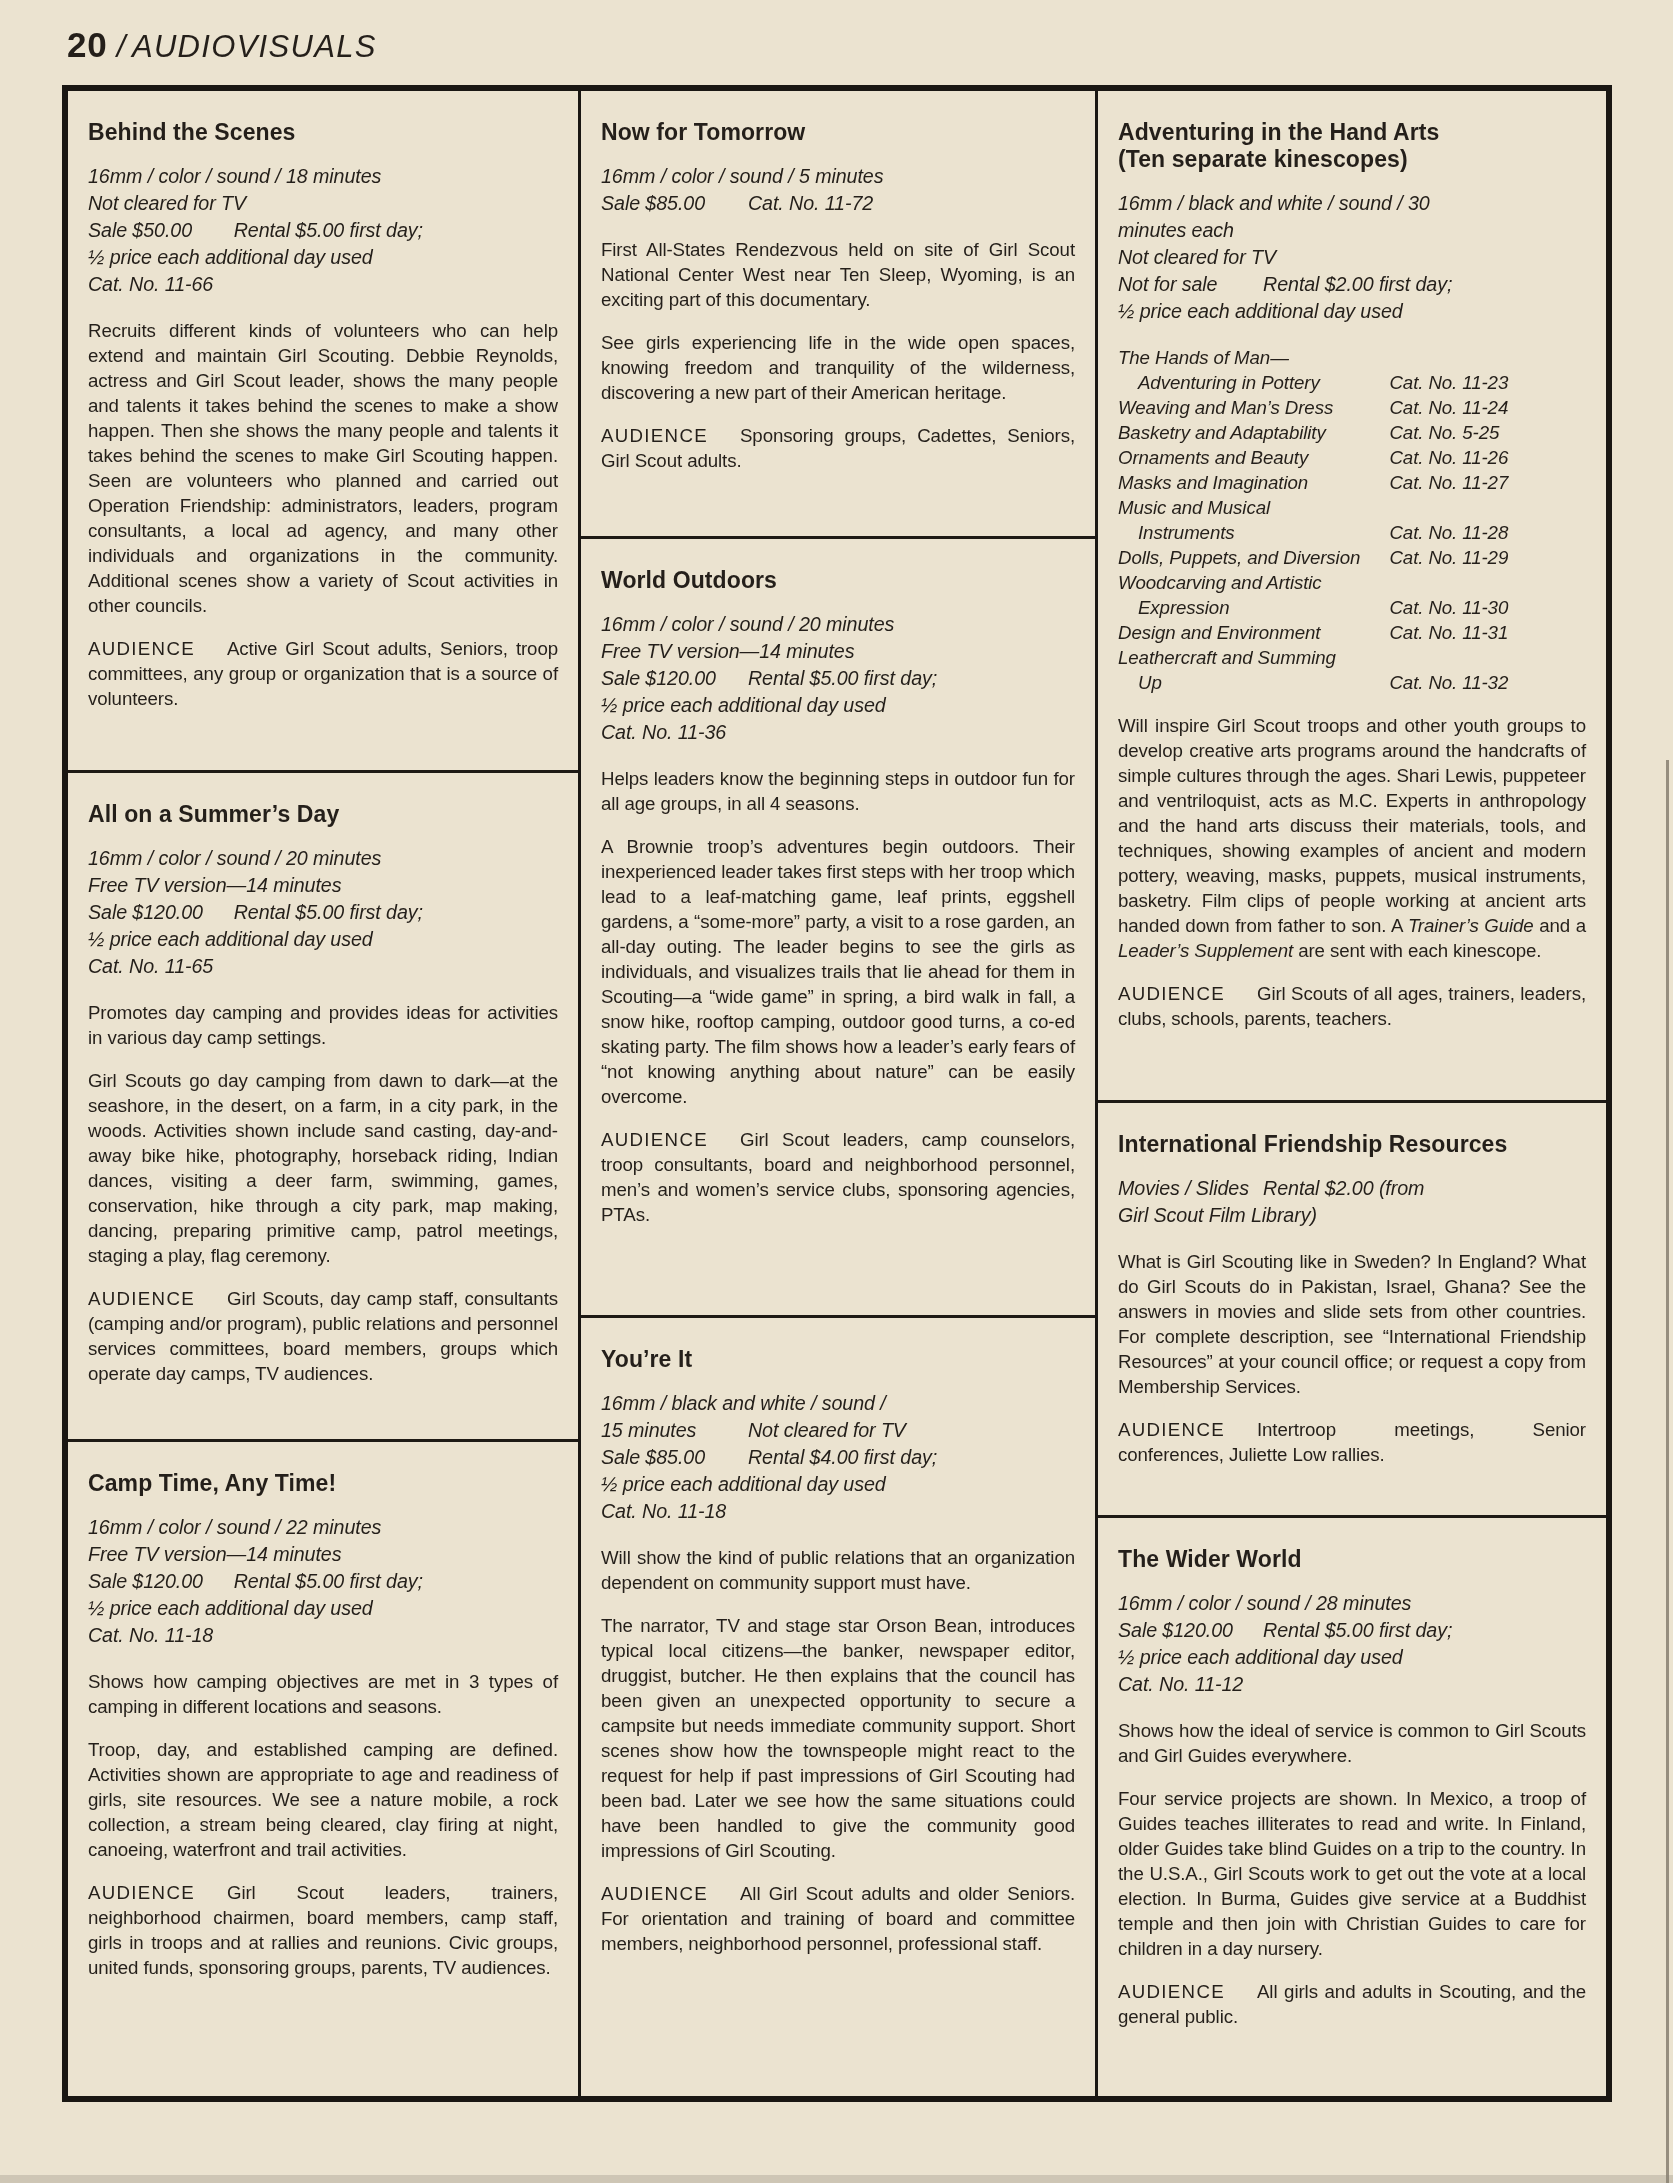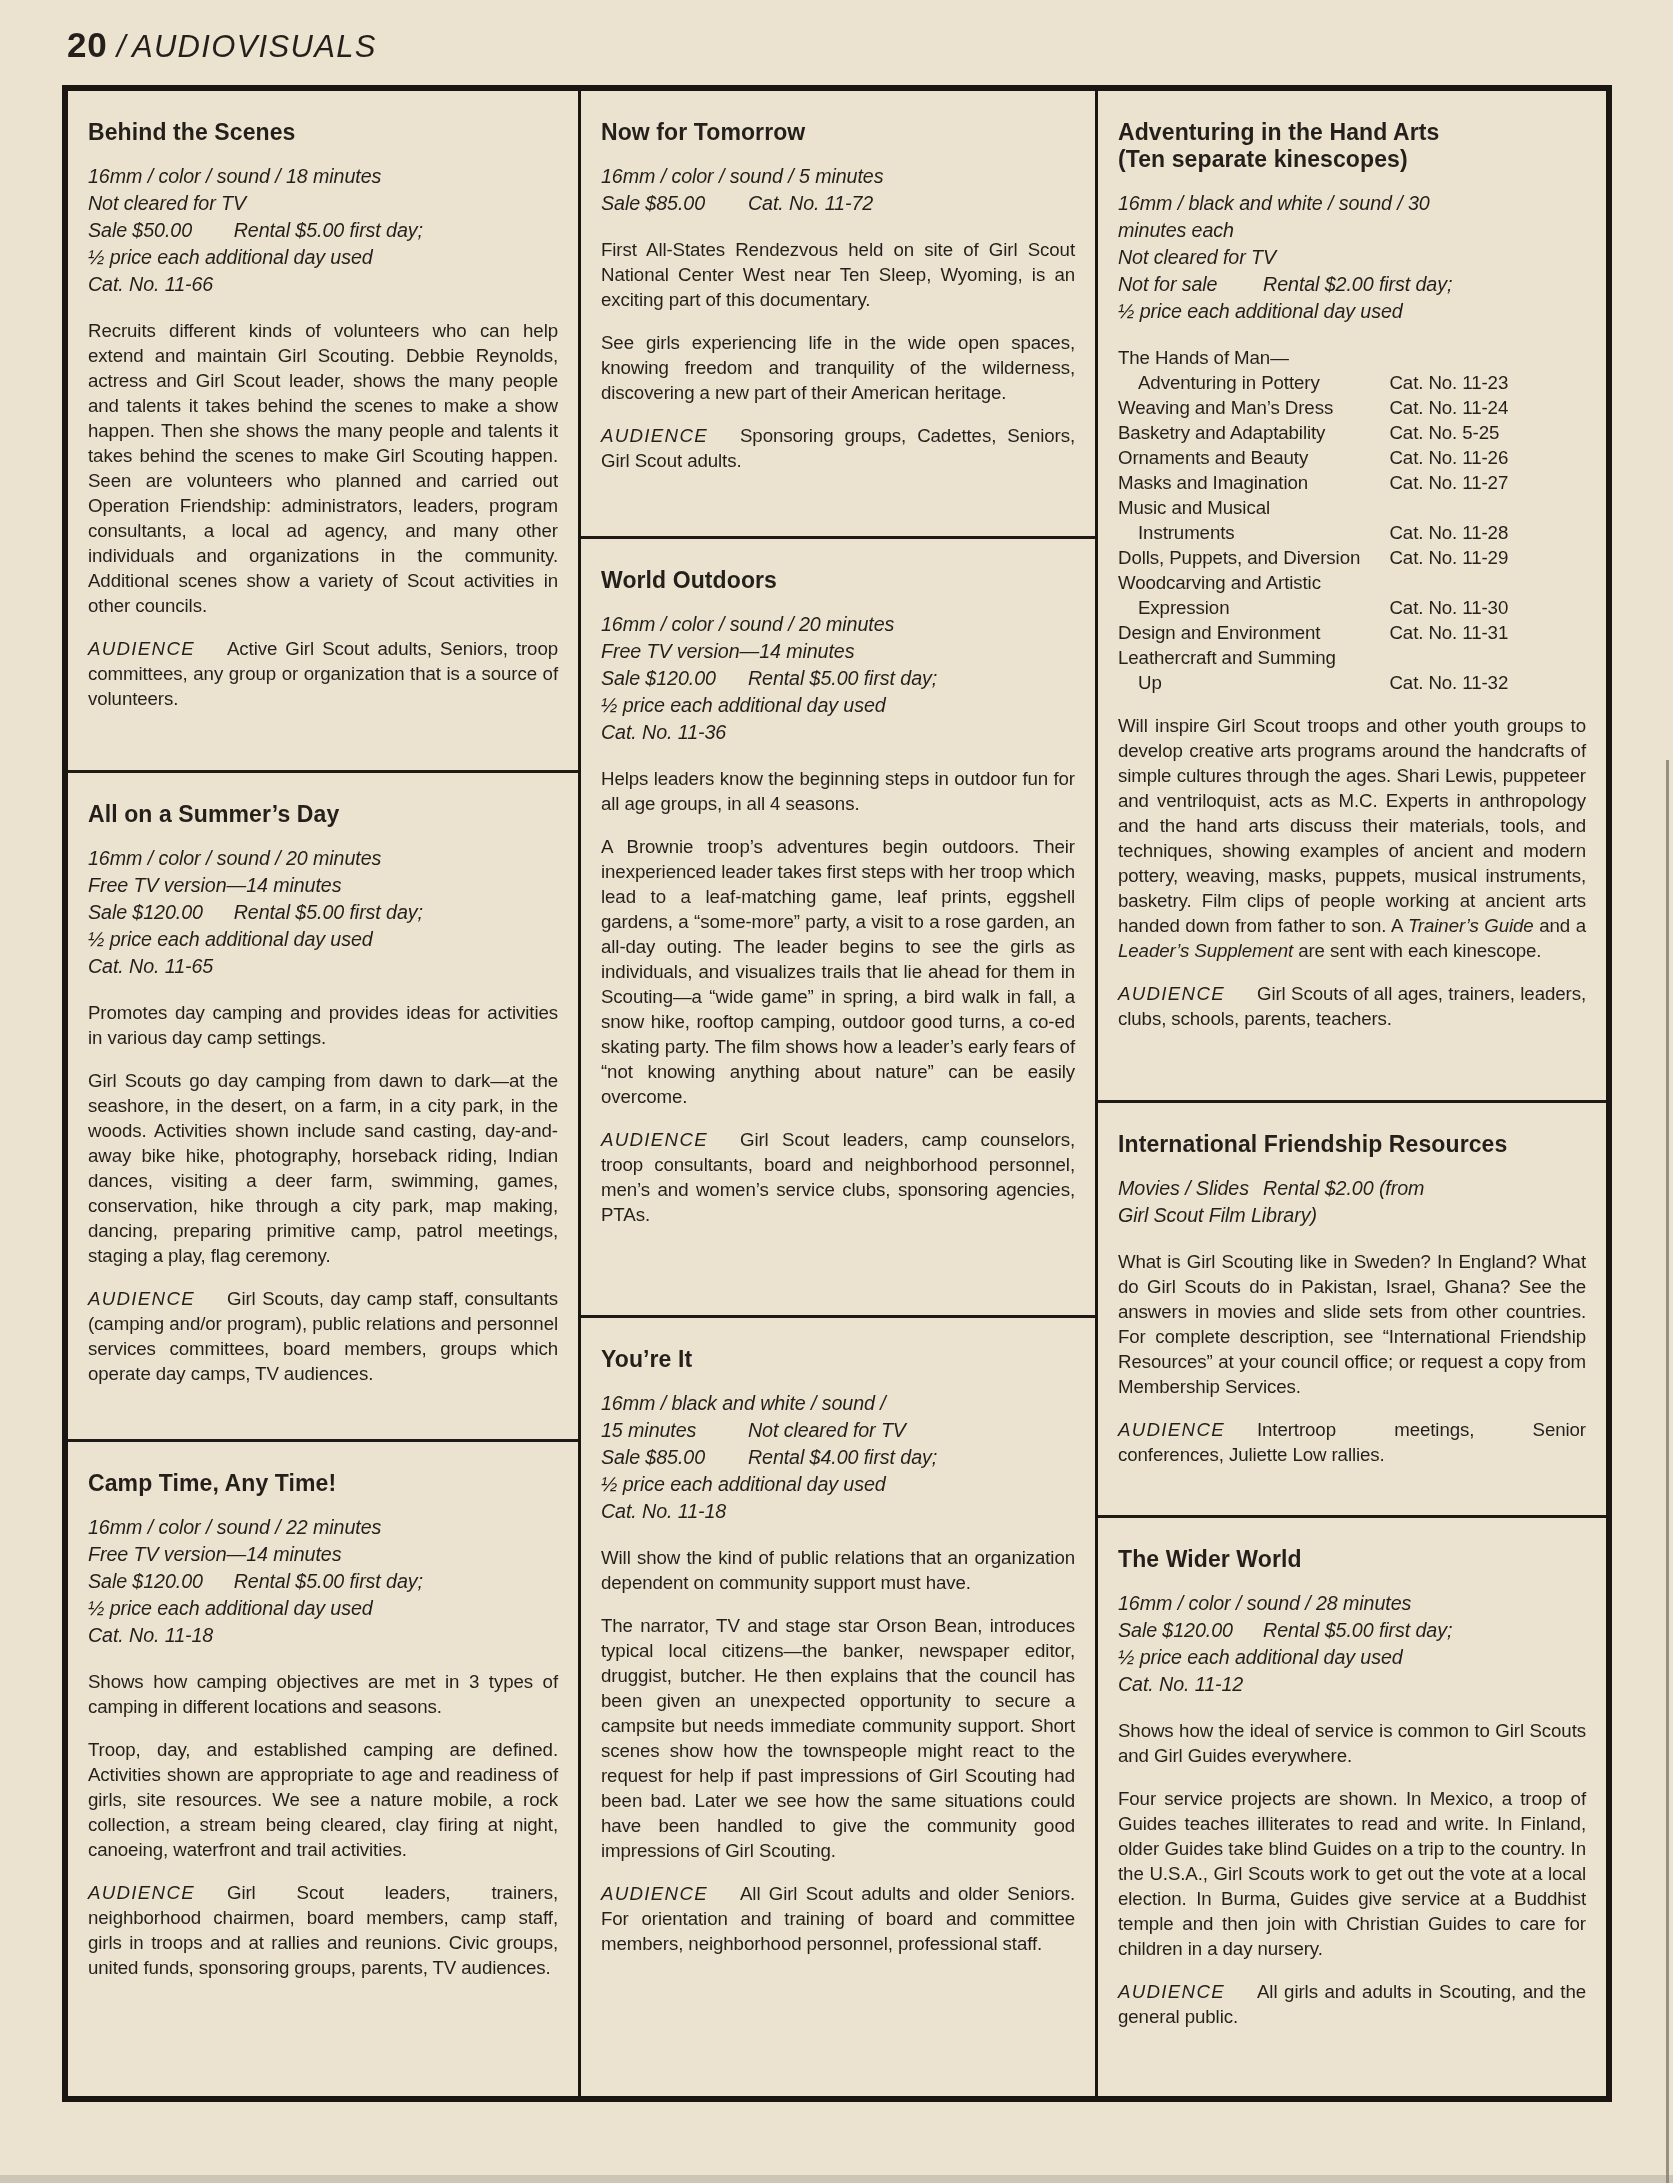--- a/index.html
+++ b/index.html
@@ -31,23 +31,23 @@
   .c2-s1{top:0;} .c2-s2{top:445px;}  .c2-s3{top:1224px;}
   .c3-s1{top:0;} .c3-s2{top:1009px;} .c3-s3{top:1424px;}
   
   .title{font-size:23px;line-height:27px;font-weight:bold;margin:0 0 16.7px 0;letter-spacing:0.1px;}
   .specs{font-style:italic;font-size:19.7px;line-height:27px;margin:0 0 20px 0;letter-spacing:-0.1px;}
   .spec-line{display:flex;}
   .spec-left{flex:0 0 31%;}
   .spec-right{flex:1;}
   .para{font-size:18.7px;line-height:25px;text-align:justify;margin:0 0 18px 0;letter-spacing:-0.1px;}
   .para i{font-style:italic;}
-  .aud-label{letter-spacing:1.3px;padding-right:32px;font-style:italic;}
+  .aud-label{letter-spacing:1.3px;padding-right:32px;}
   .film-list{margin:0 0 18px 0;}
-  .film-row{display:flex;font-size:18.7px;line-height:25px;letter-spacing:-0.1px;}
+  .film-row{display:flex;font-size:18.7px;line-height:25px;letter-spacing:-0.1px;font-style:italic;}
   .film-row .film-title{flex:1;}
   .film-row.indent .film-title{padding-left:20px;}
   .film-cat{flex:0 0 42%;}
   
   .artifact-right-line{position:absolute;left:1666px;top:760px;width:3.3px;height:1423px;background:rgba(66,58,46,.5);}
   .artifact-bottom-band{position:absolute;left:0;top:2175px;width:1673px;height:8px;background:rgba(140,133,120,.3);}
 </style>
 </head>
 <body>
 

